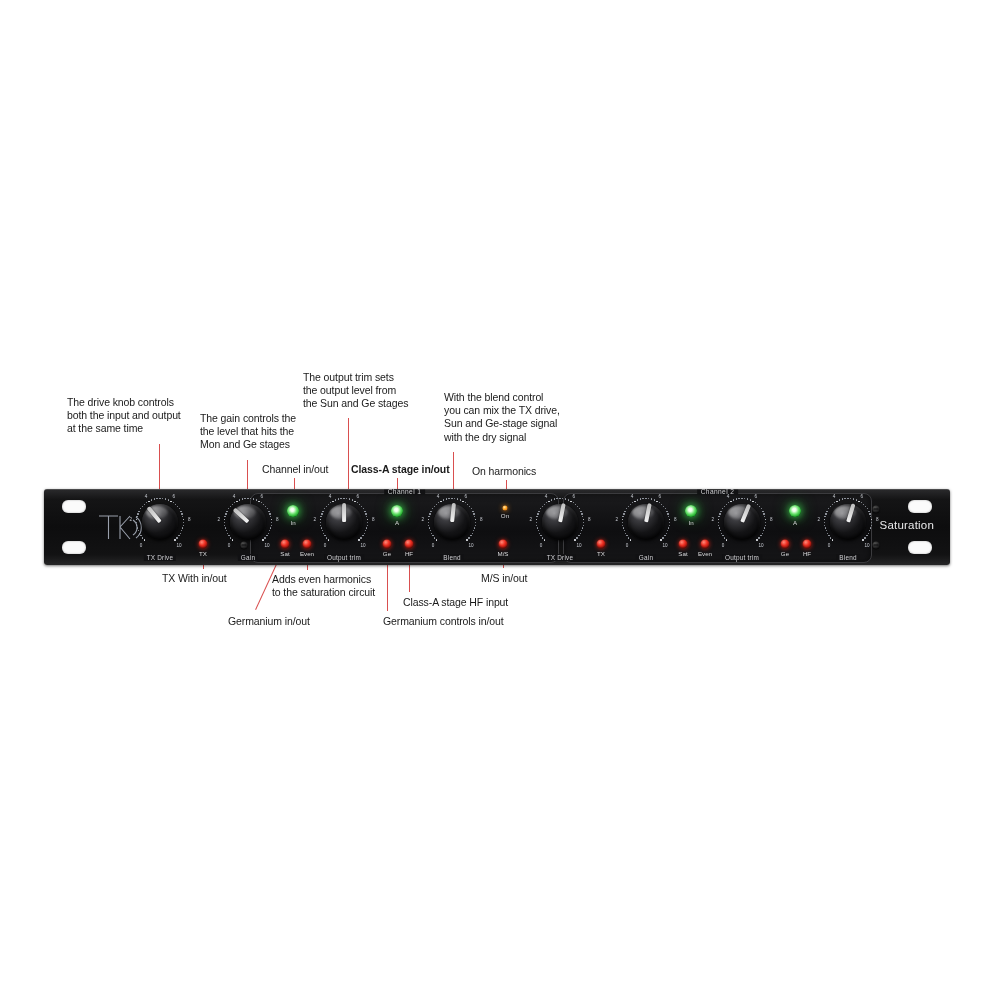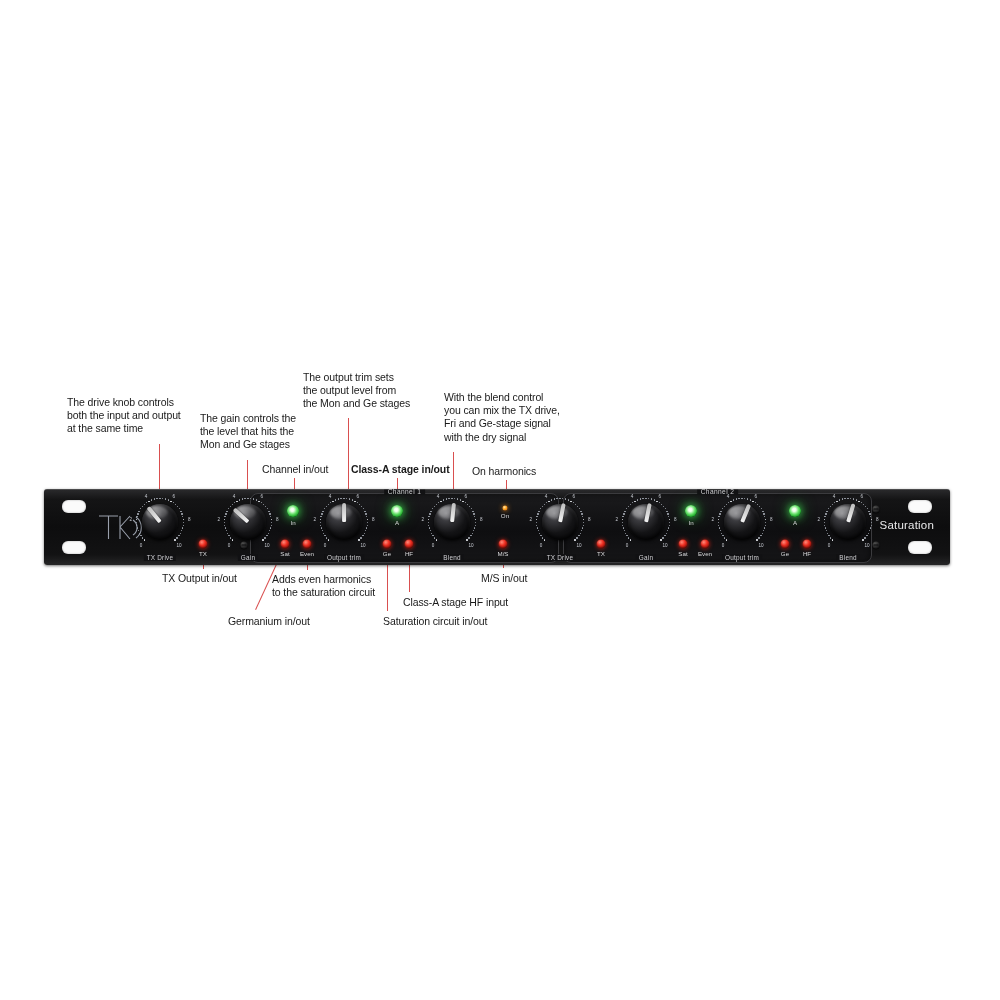--- a/index.html
+++ b/index.html
@@ -185,39 +185,39 @@
 at the same time</div>
       <div class="leader" style="left: 159px; top: 444px; height: 81px;"></div>
       <div class="anno" style="left: 200px; top: 412px;">The gain controls the
 the level that hits the
 Mon and Ge stages</div>
       <div class="leader" style="left: 247px; top: 460px; height: 68px;"></div>
       <div class="anno" style="left: 262px; top: 463px;">Channel in/out</div>
       <div class="leader" style="left: 294px; top: 478px; height: 28px;"></div>
       <div class="anno" style="left: 303px; top: 371px;">The output trim sets
 the output level from
-the Mon and Ge stages</div>
+the Sun and Ge stages</div>
       <div class="leader" style="left: 348px; top: 418px; height: 109px;"></div>
       <div class="anno" style="left: 351px; top: 463px; font-weight: bold;">Class-A stage in/out</div>
       <div class="leader" style="left: 397px; top: 478px; height: 28px;"></div>
       <div class="anno" style="left: 444px; top: 391px;">With the blend control
 you can mix the TX drive,
-Fri and Ge-stage signal
+Sun and Ge-stage signal
 with the dry signal</div>
       <div class="leader" style="left: 453px; top: 452px; height: 75px;"></div>
       <div class="anno" style="left: 472px; top: 465px;">On harmonics</div>
       <div class="leader" style="left: 506px; top: 480px; height: 23px;"></div>
-      <div class="anno" style="left: 162px; top: 572px;">TX Output in/out</div>
+      <div class="anno" style="left: 162px; top: 572px;">TX With in/out</div>
       <div class="leader" style="left: 203px; top: 549px; height: 20px;"></div>
       <div class="anno" style="left: 228px; top: 615px;">Germanium in/out</div>
       <div class="leader diag" style="left: 283px; top: 549px; height: 67.1193px; transform: rotate(24.6559deg);"></div>
       <div class="anno" style="left: 272px; top: 573px;">Adds even harmonics
 to the saturation circuit</div>
       <div class="leader" style="left: 307px; top: 549px; height: 21px;"></div>
-      <div class="anno" style="left: 383px; top: 615px;">Saturation circuit in/out</div>
+      <div class="anno" style="left: 383px; top: 615px;">Germanium controls in/out</div>
       <div class="leader" style="left: 387px; top: 549px; height: 62px;"></div>
       <div class="anno" style="left: 403px; top: 596px;">Class-A stage HF input</div>
       <div class="leader" style="left: 409px; top: 549px; height: 43px;"></div>
       <div class="anno" style="left: 481px; top: 572px;">M/S in/out</div>
       <div class="leader" style="left: 503px; top: 549px; height: 19px;"></div>
     </div>
 
   <div id="unit">
 
     <div class="ear-hole" style="left:18px;top:11px;"></div>

